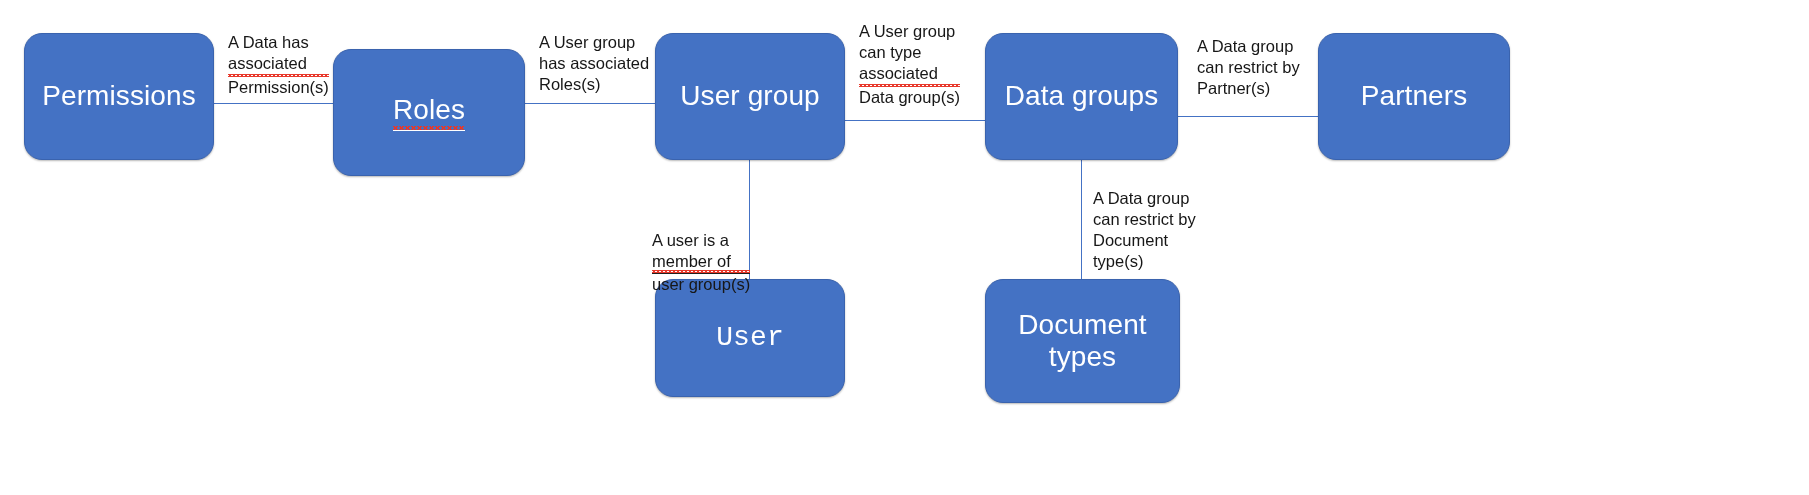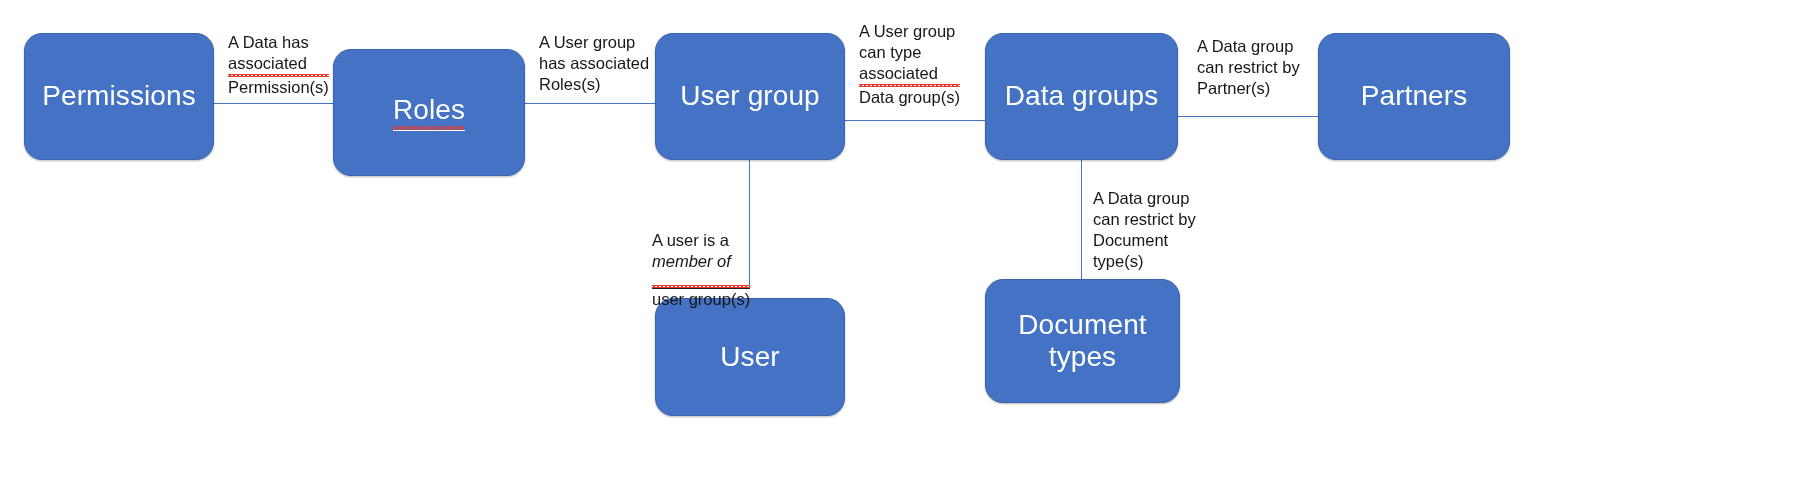--- a/index.html
+++ b/index.html
@@ -52,21 +52,21 @@
     background-position: bottom left;
     padding-bottom: 3px;
   }
   .node .sq {
     background-size: 6px 4px;
     padding-bottom: 4px;
   }
   
   .ul-w { border-bottom: 1.5px solid #ffffff; padding-bottom: 1px; }
   
-  .ul-k { border-bottom: 1px solid #202020; padding-bottom: 16px; font-style: italic; }
+  .ul-k { border-bottom: 1px solid #202020; padding-bottom: 1px; }
 
   
   .conn {
     position: absolute;
     background: #4472C4;
   }
   .conn.h { height: 1px; }
   .conn.v { width: 1px; }
 
   
@@ -104,21 +104,21 @@
   </div>
 
   <div class="node" style="left:985px; top:33px; width:193px; height:127px;align-items:center;">
     <span class="node-label">Data groups</span>
   </div>
 
   <div class="node" style="left:1318px; top:33px; width:192px; height:127px;text-align:right;">
     <span class="node-label">Partners</span>
   </div>
 
-  <div class="node" style="left:655px; top:298px; width:190px; height:118px;">
+  <div class="node" style="left:655px; top:279px; width:190px; height:118px;font-family:Liberation Mono, monospace;">
     <span class="node-label">User</span>
   </div>
 
   <div class="node" style="left:985px; top:279px; width:195px; height:124px;">
     <span class="node-label">Document
 types</span>
   </div>
 
   <div class="annot" style="left:228px; top:32px;">
     <span class="ln">A Data has</span>

